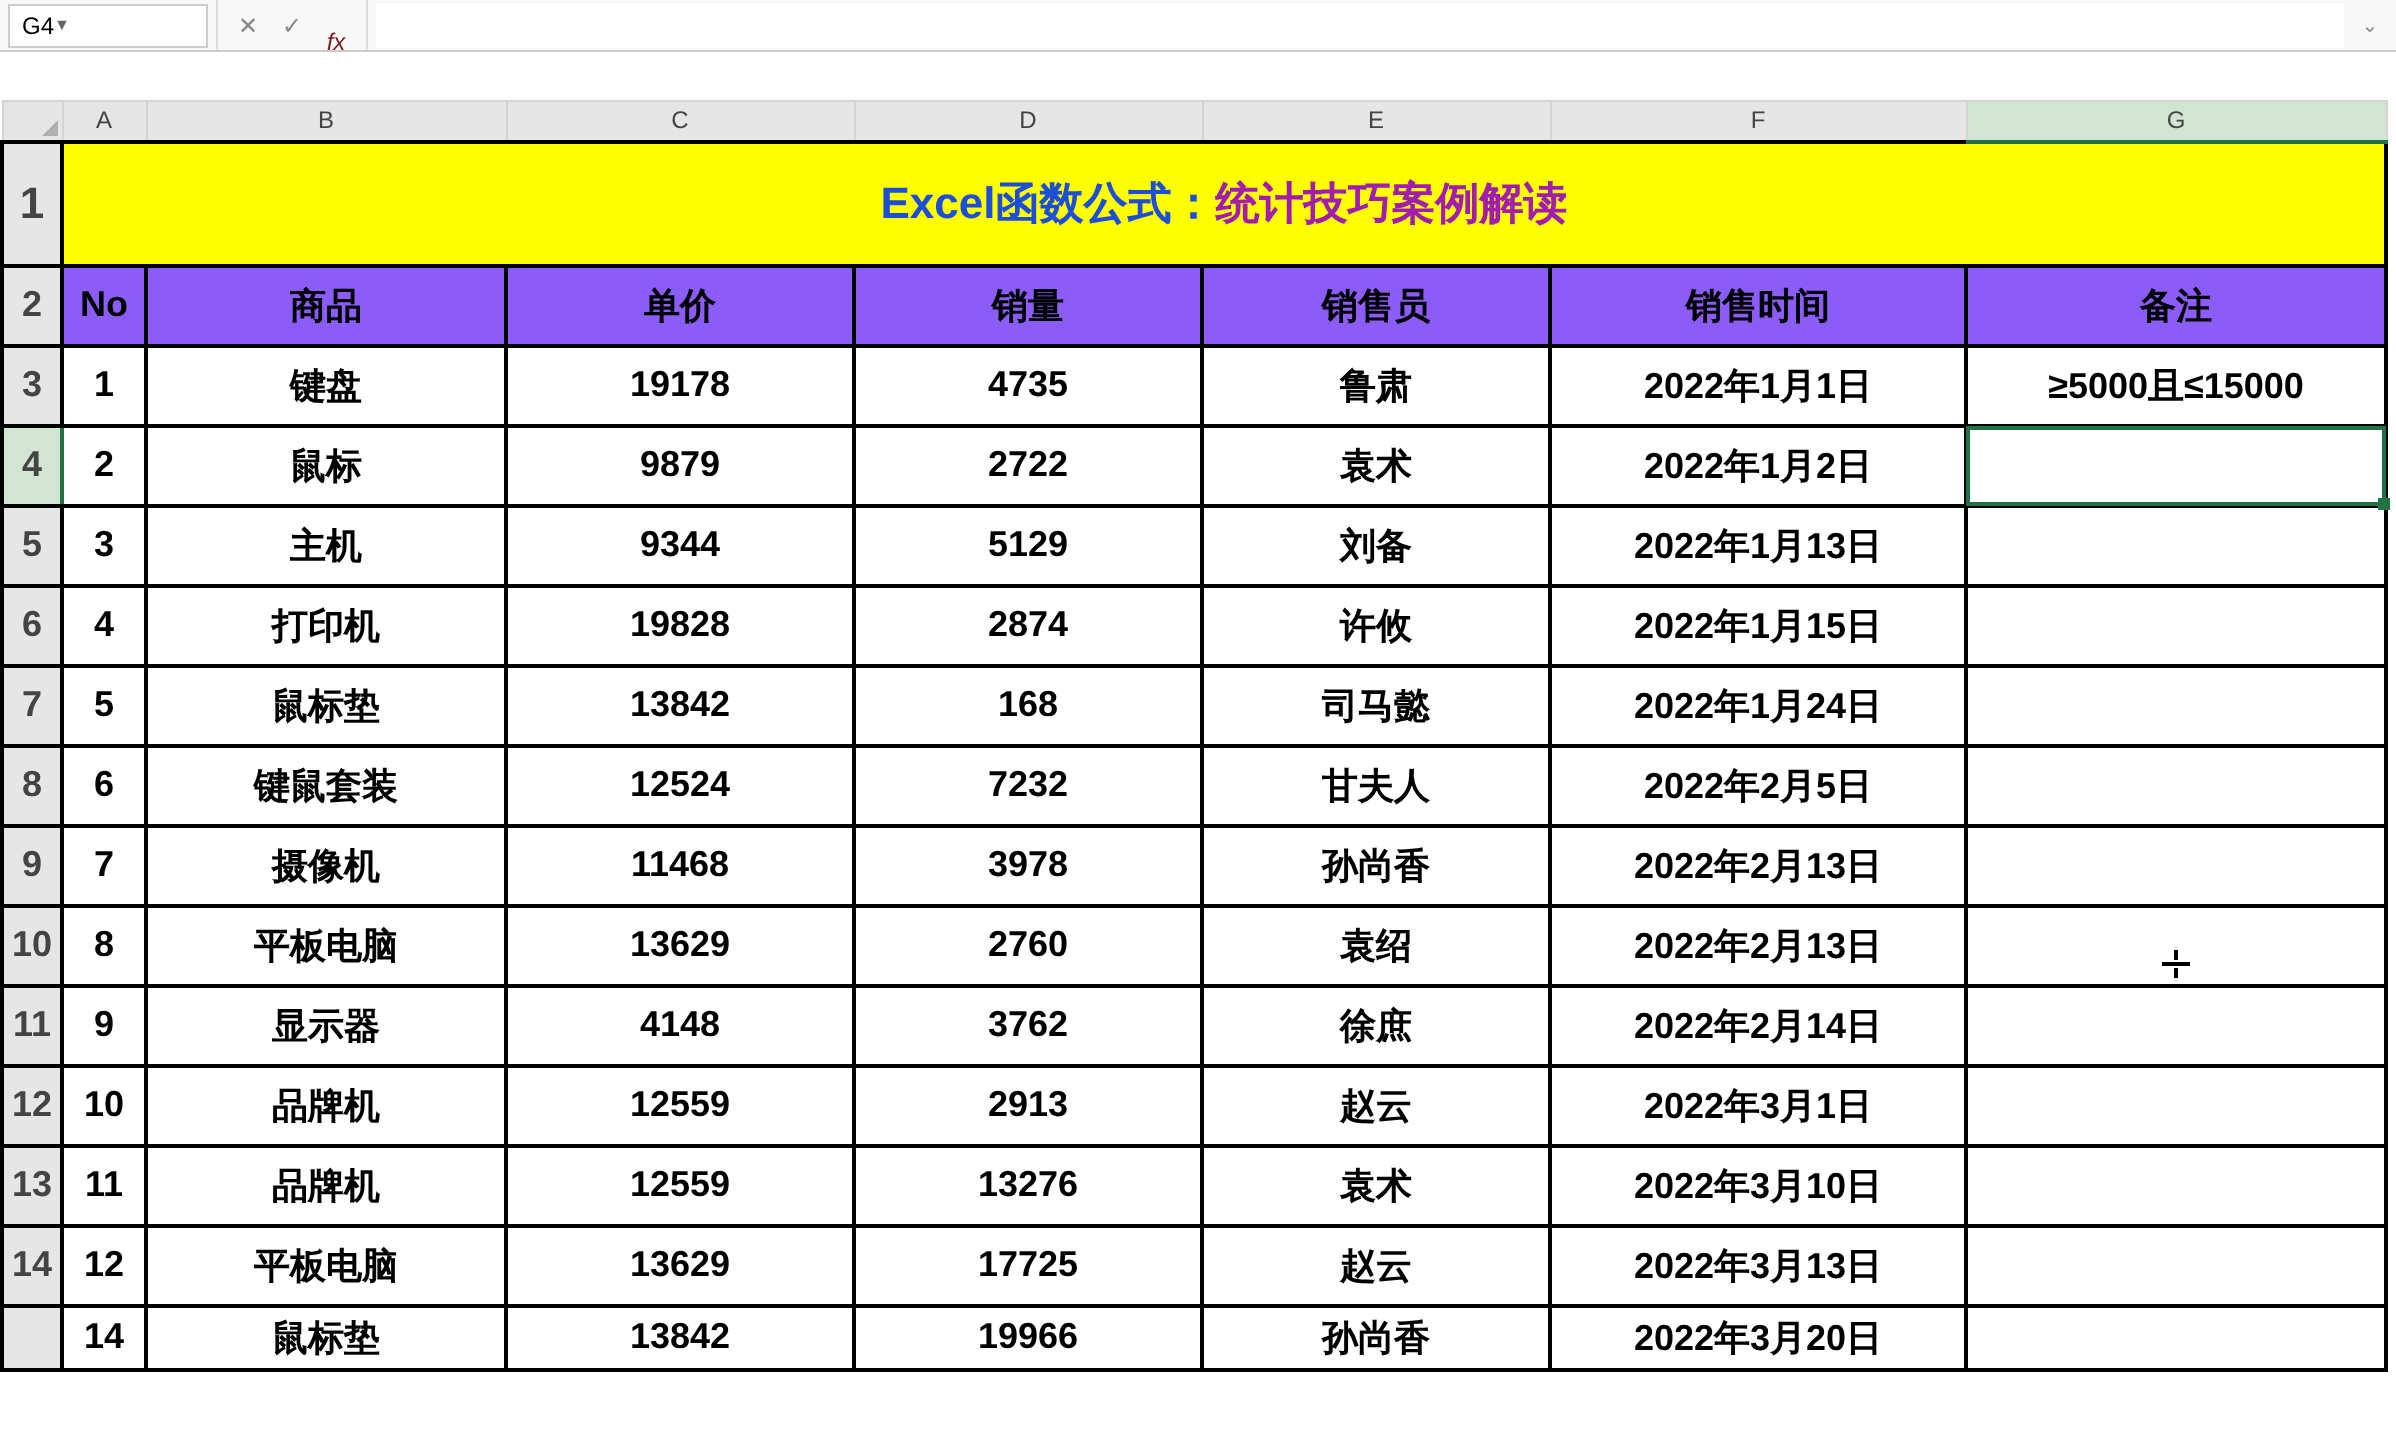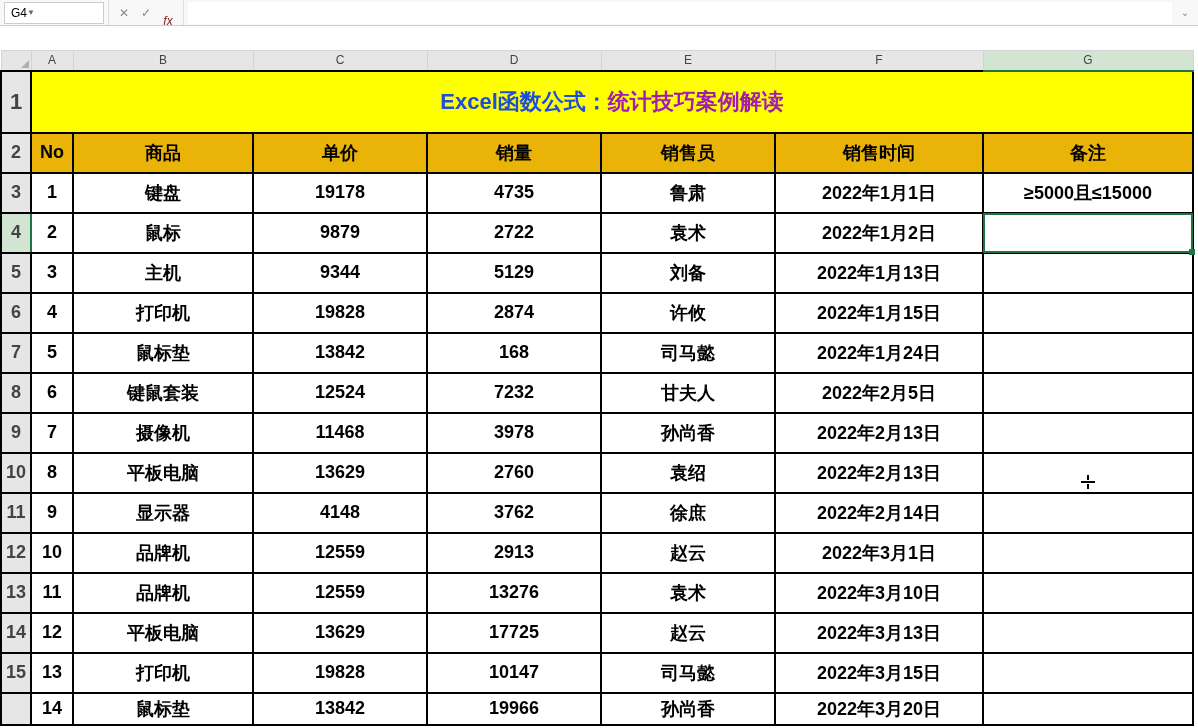--- a/index.html
+++ b/index.html
@@ -149,21 +149,21 @@
     }
     .title-black { color: #1d4ed8; }
     .title-red { color: #a21caf; }
     
     
     .data-hdr td {
       font-weight: bold;
       font-size: 18px;
       height: 40px;
       border: 2px solid #000;
-      background: #eab308;
+      background: #8b5cf6;
     }
     
     
     .data-row td {
       font-weight: bold;
       font-size: 18px;
       height: 40px;
       border: 2px solid #000;
       background: #fff;
     }
@@ -393,30 +393,20 @@
   <tr class="data-row">
     <td class="row-hdr">14</td>
     <td>12</td>
     <td>平板电脑</td>
     <td>13629</td>
     <td>17725</td>
     <td>赵云</td>
     <td>2022年3月13日</td>
     <td></td>
   </tr>
-  <tr class="data-row">
-    <td class="row-hdr">15</td>
-    <td>13</td>
-    <td>打印机</td>
-    <td>19828</td>
-    <td>10147</td>
-    <td>司马懿</td>
-    <td>2022年3月15日</td>
-    <td></td>
-  </tr>
   <tr class="row-clip">
     <td class="row-hdr"></td>
     <td>14</td>
     <td>鼠标垫</td>
     <td>13842</td>
     <td>19966</td>
     <td>孙尚香</td>
     <td>2022年3月20日</td>
     <td></td>
   </tr>

